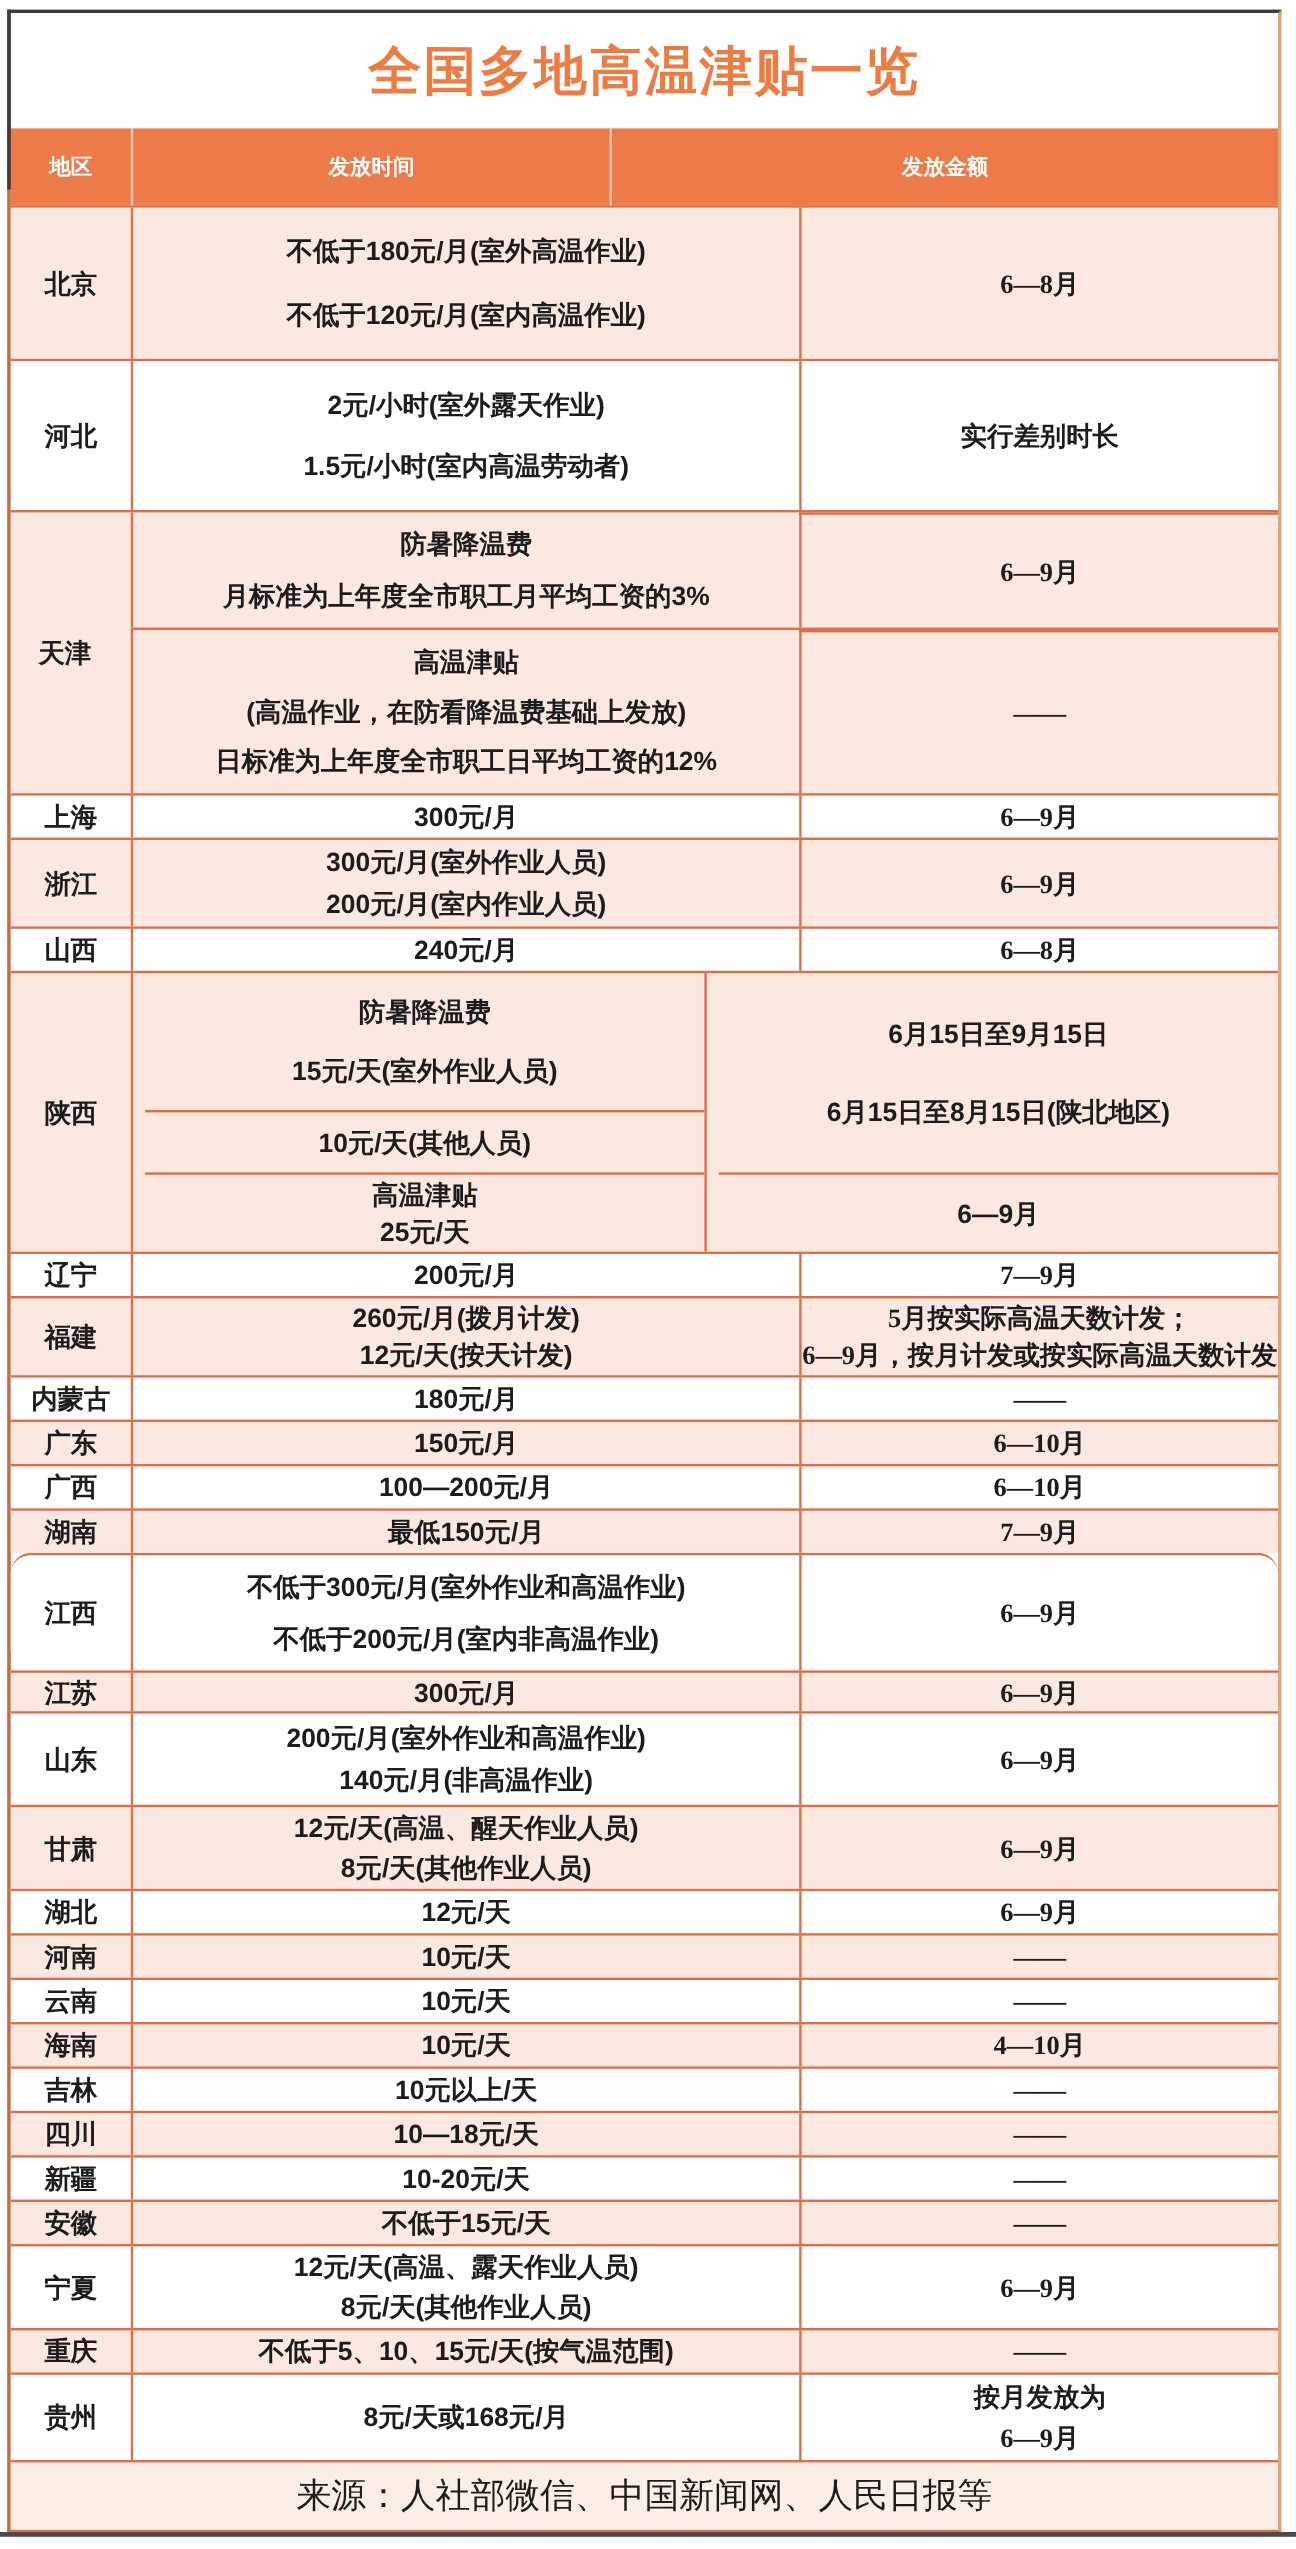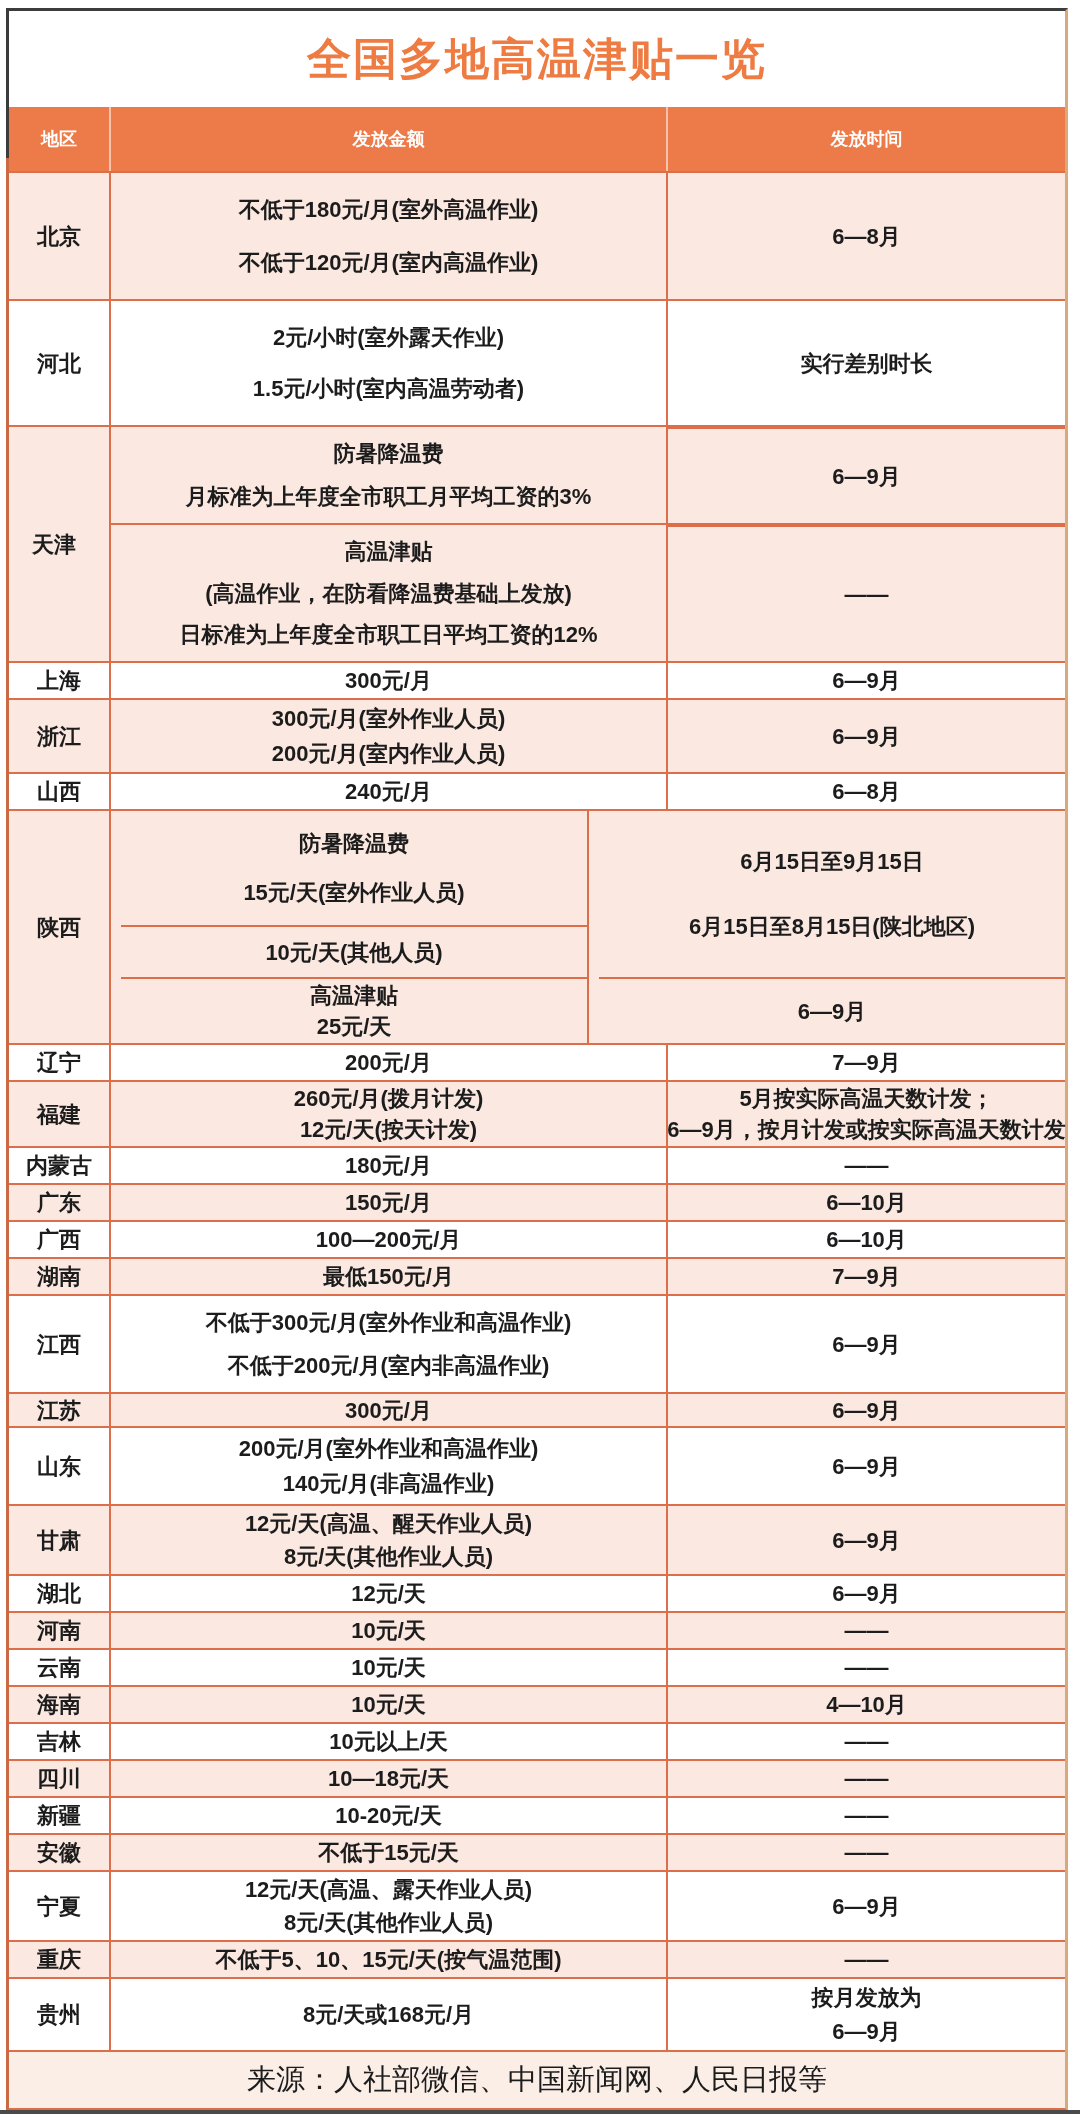--- a/index.html
+++ b/index.html
@@ -33,37 +33,37 @@
   .hc1{width:100px;}
   .hc2{width:557px;}
   .hc3{width:399px;flex:1;}
   .row{display:flex;border-top:2px solid var(--line);background:#ffffff;height:37px;}
   .row.pink{background:var(--pink);}
   .cell{display:flex;flex-direction:column;justify-content:space-evenly;align-items:center;text-align:center;
         font-weight:700;color:var(--ink);font-size:22px;}
   .ln{line-height:31px;white-space:nowrap;}
   .c1{width:100px;}
   .c2{width:557px;border-left:2px solid var(--line);}
-  .c3{width:399px;flex:1;border-left:2px solid var(--line);}
+  .c3{width:399px;flex:1;border-left:2px solid var(--line);font-family:Liberation Serif, serif;}
   .vstack{display:flex;flex-direction:column;flex:1;padding-left:10px;}
   .subrow{display:flex;flex:1;}
   .subrow+.subrow{border-top:2px solid var(--line);}
   .subrow .c2{height:100%;}
   .subrow .c3{height:100%;}
   .w2{width:557px;border-left:2px solid var(--line);}
   .w3{width:399px;flex:1;border-left:2px solid var(--line);}
   .vstack .cell+.cell{border-top:2px solid var(--line);}
   
   [data-row="beijing"]{height:128px;}
   [data-row="hebei"]{height:126px;}
   [data-row="tianjin"]{height:236px;}
   [data-row="zhejiang"]{height:74px;}
   [data-row="shaanxi"]{height:234px;}
   [data-row="fujian"]{height:66px;}
-  [data-row="jiangxi"]{height:98px;}
+  [data-row="jiangxi"]{height:98px;border-radius:17px;}
   [data-row="jiangsu"]{height:34px;}
   [data-row="shandong"]{height:78px;}
   [data-row="gansu"]{height:70px;}
   [data-row="ningxia"]{height:70px;}
   [data-row="guizhou"]{height:73px;}
   [data-row="tianjin"] .subrow:nth-child(1){height:96px;flex:none;}
   [data-row="tianjin"] .subrow:nth-child(2){height:138px;flex:none;}
   [data-row="shaanxi"] .w2 .cell:nth-child(1){height:114px;}
   [data-row="shaanxi"] .w2 .cell:nth-child(2){height:52px;}
   [data-row="shaanxi"] .w2 .cell:nth-child(3){height:66px;}
@@ -78,22 +78,22 @@
 
 <div class="card">
   <div class="dark-corner"></div>
 
   <div class="title-block">
     <div class="page-title">全国多地高温津贴一览</div>
   </div>
 
   <div class="thead">
     <div class="hcell hc1">地区</div>
+    <div class="hcell hc3">发放时间</div>
     <div class="hcell hc2">发放金额</div>
-    <div class="hcell hc3">发放时间</div>
   </div>
 
   <div>
       <div class="row pink" data-row="beijing">
         <div class="cell c1">
           <div class="ln">北京</div>
         </div>
         <div class="cell c2">
           <div class="ln">不低于180元/月(室外高温作业)</div>
           <div class="ln">不低于120元/月(室内高温作业)</div>

